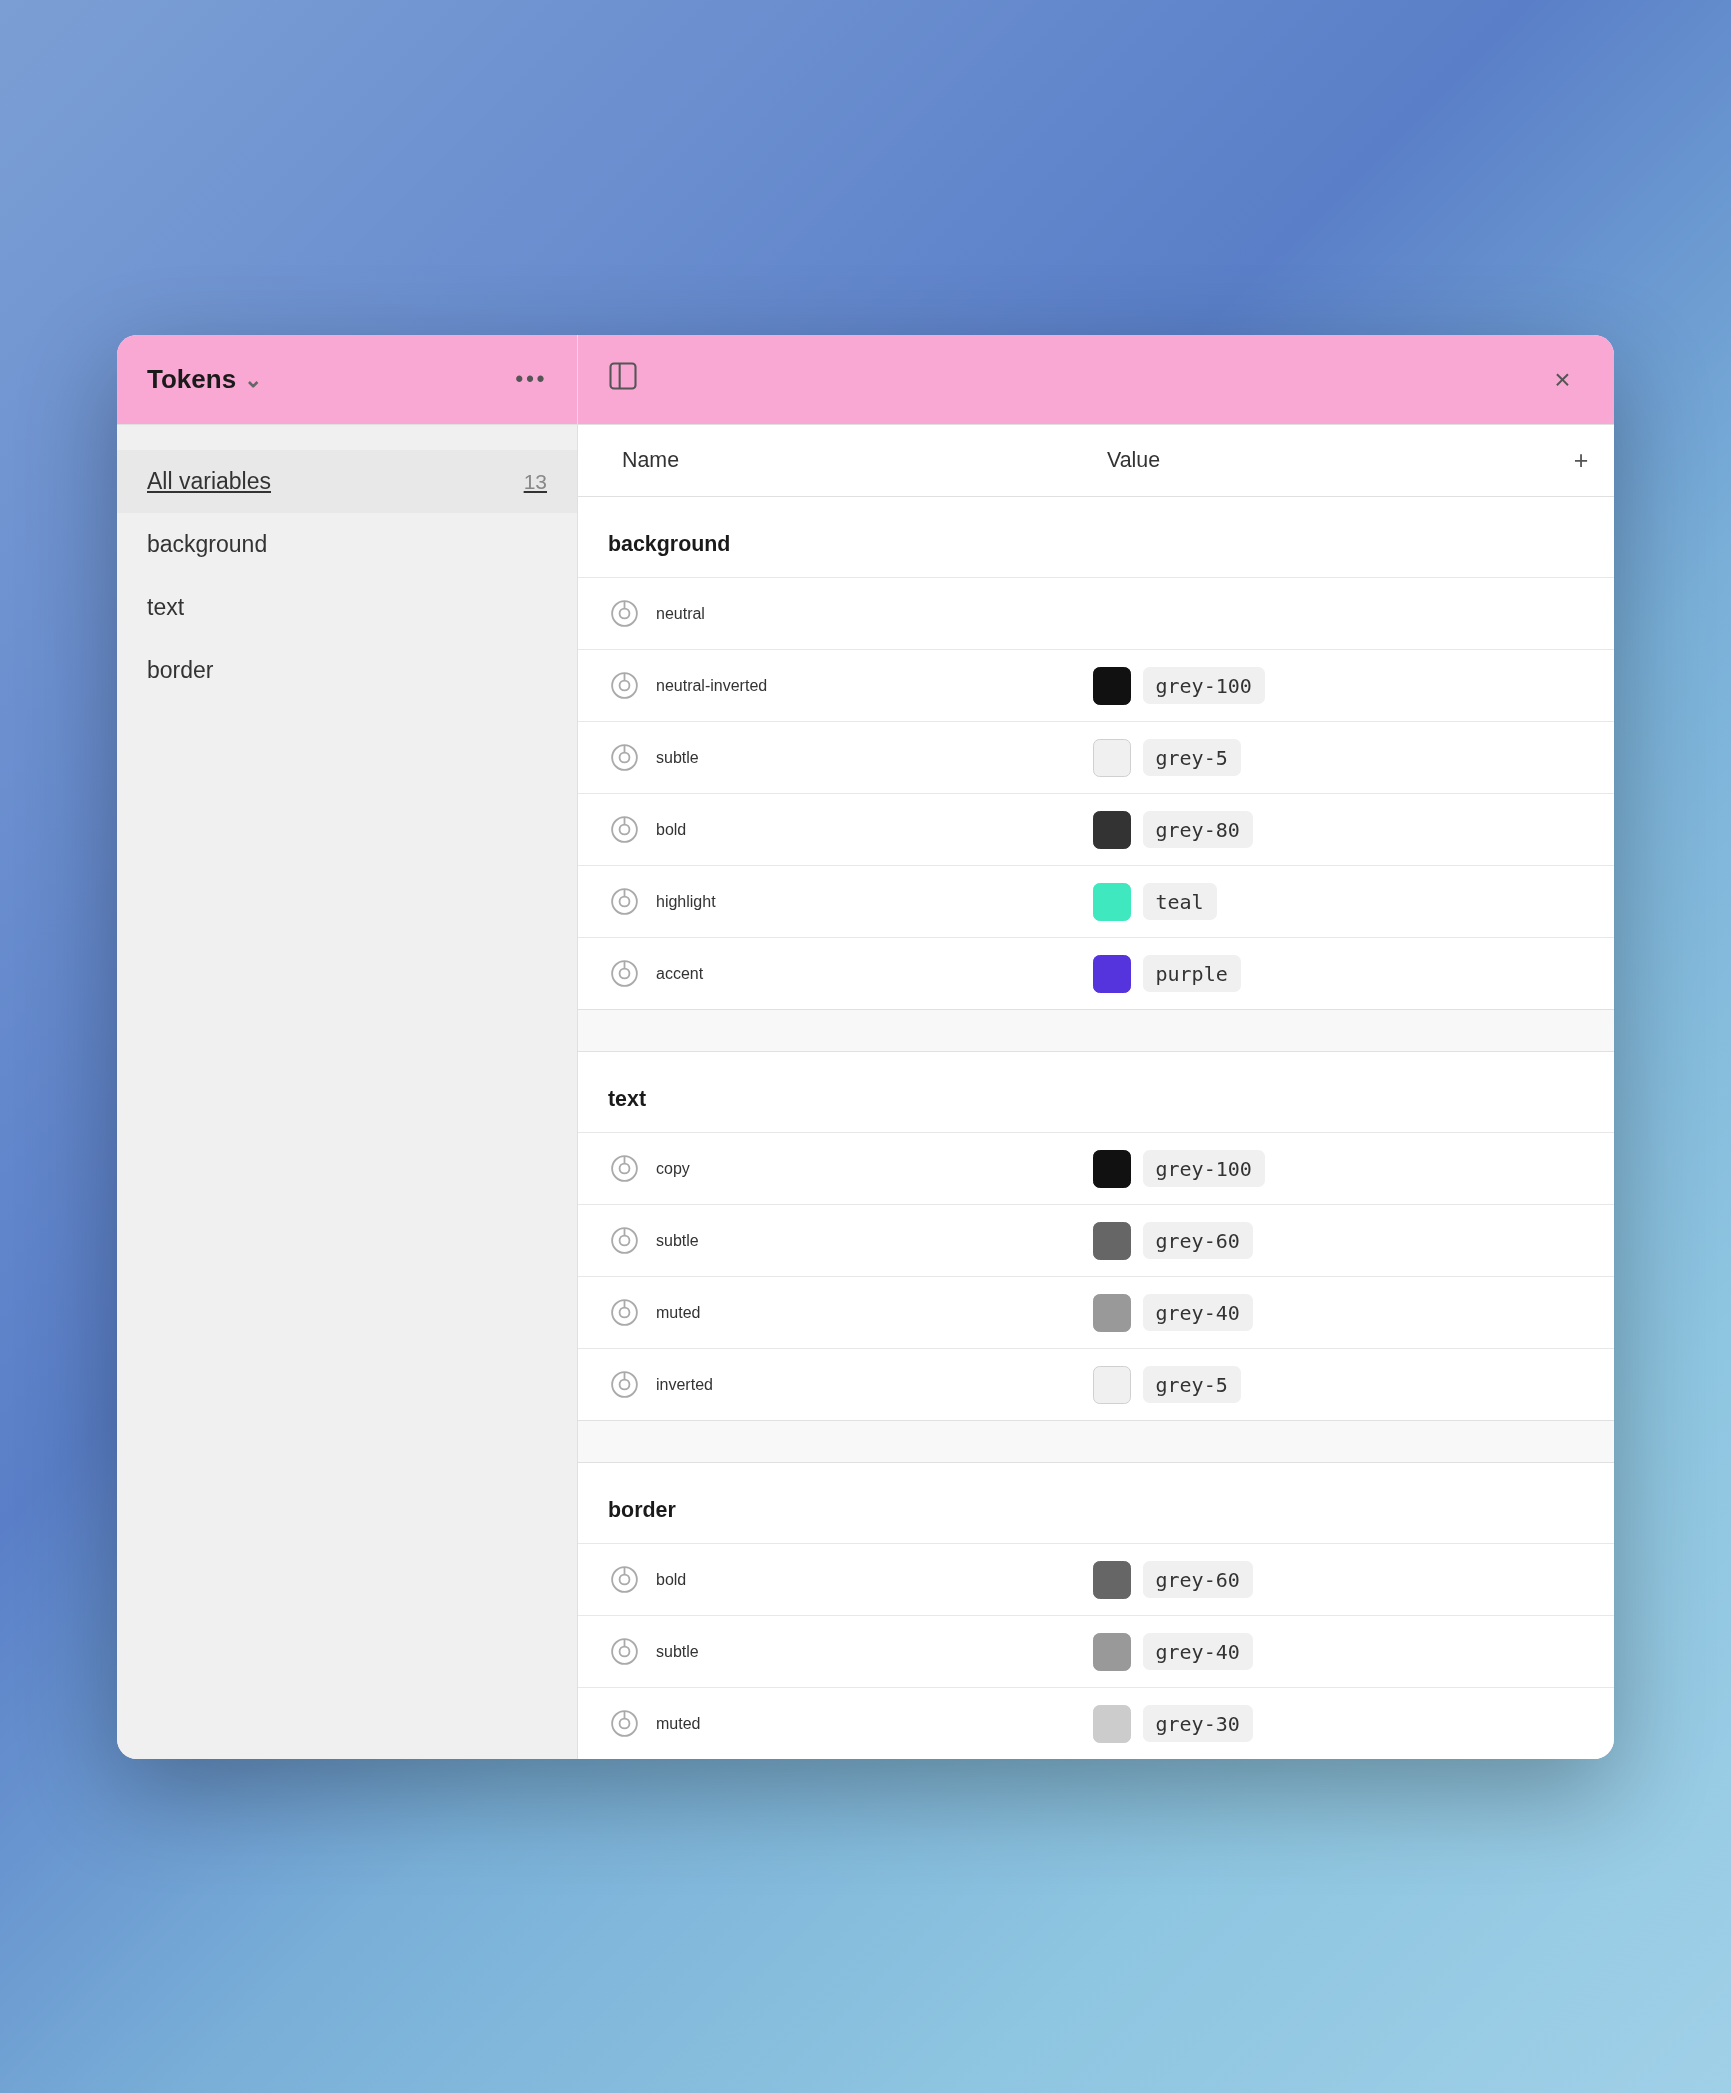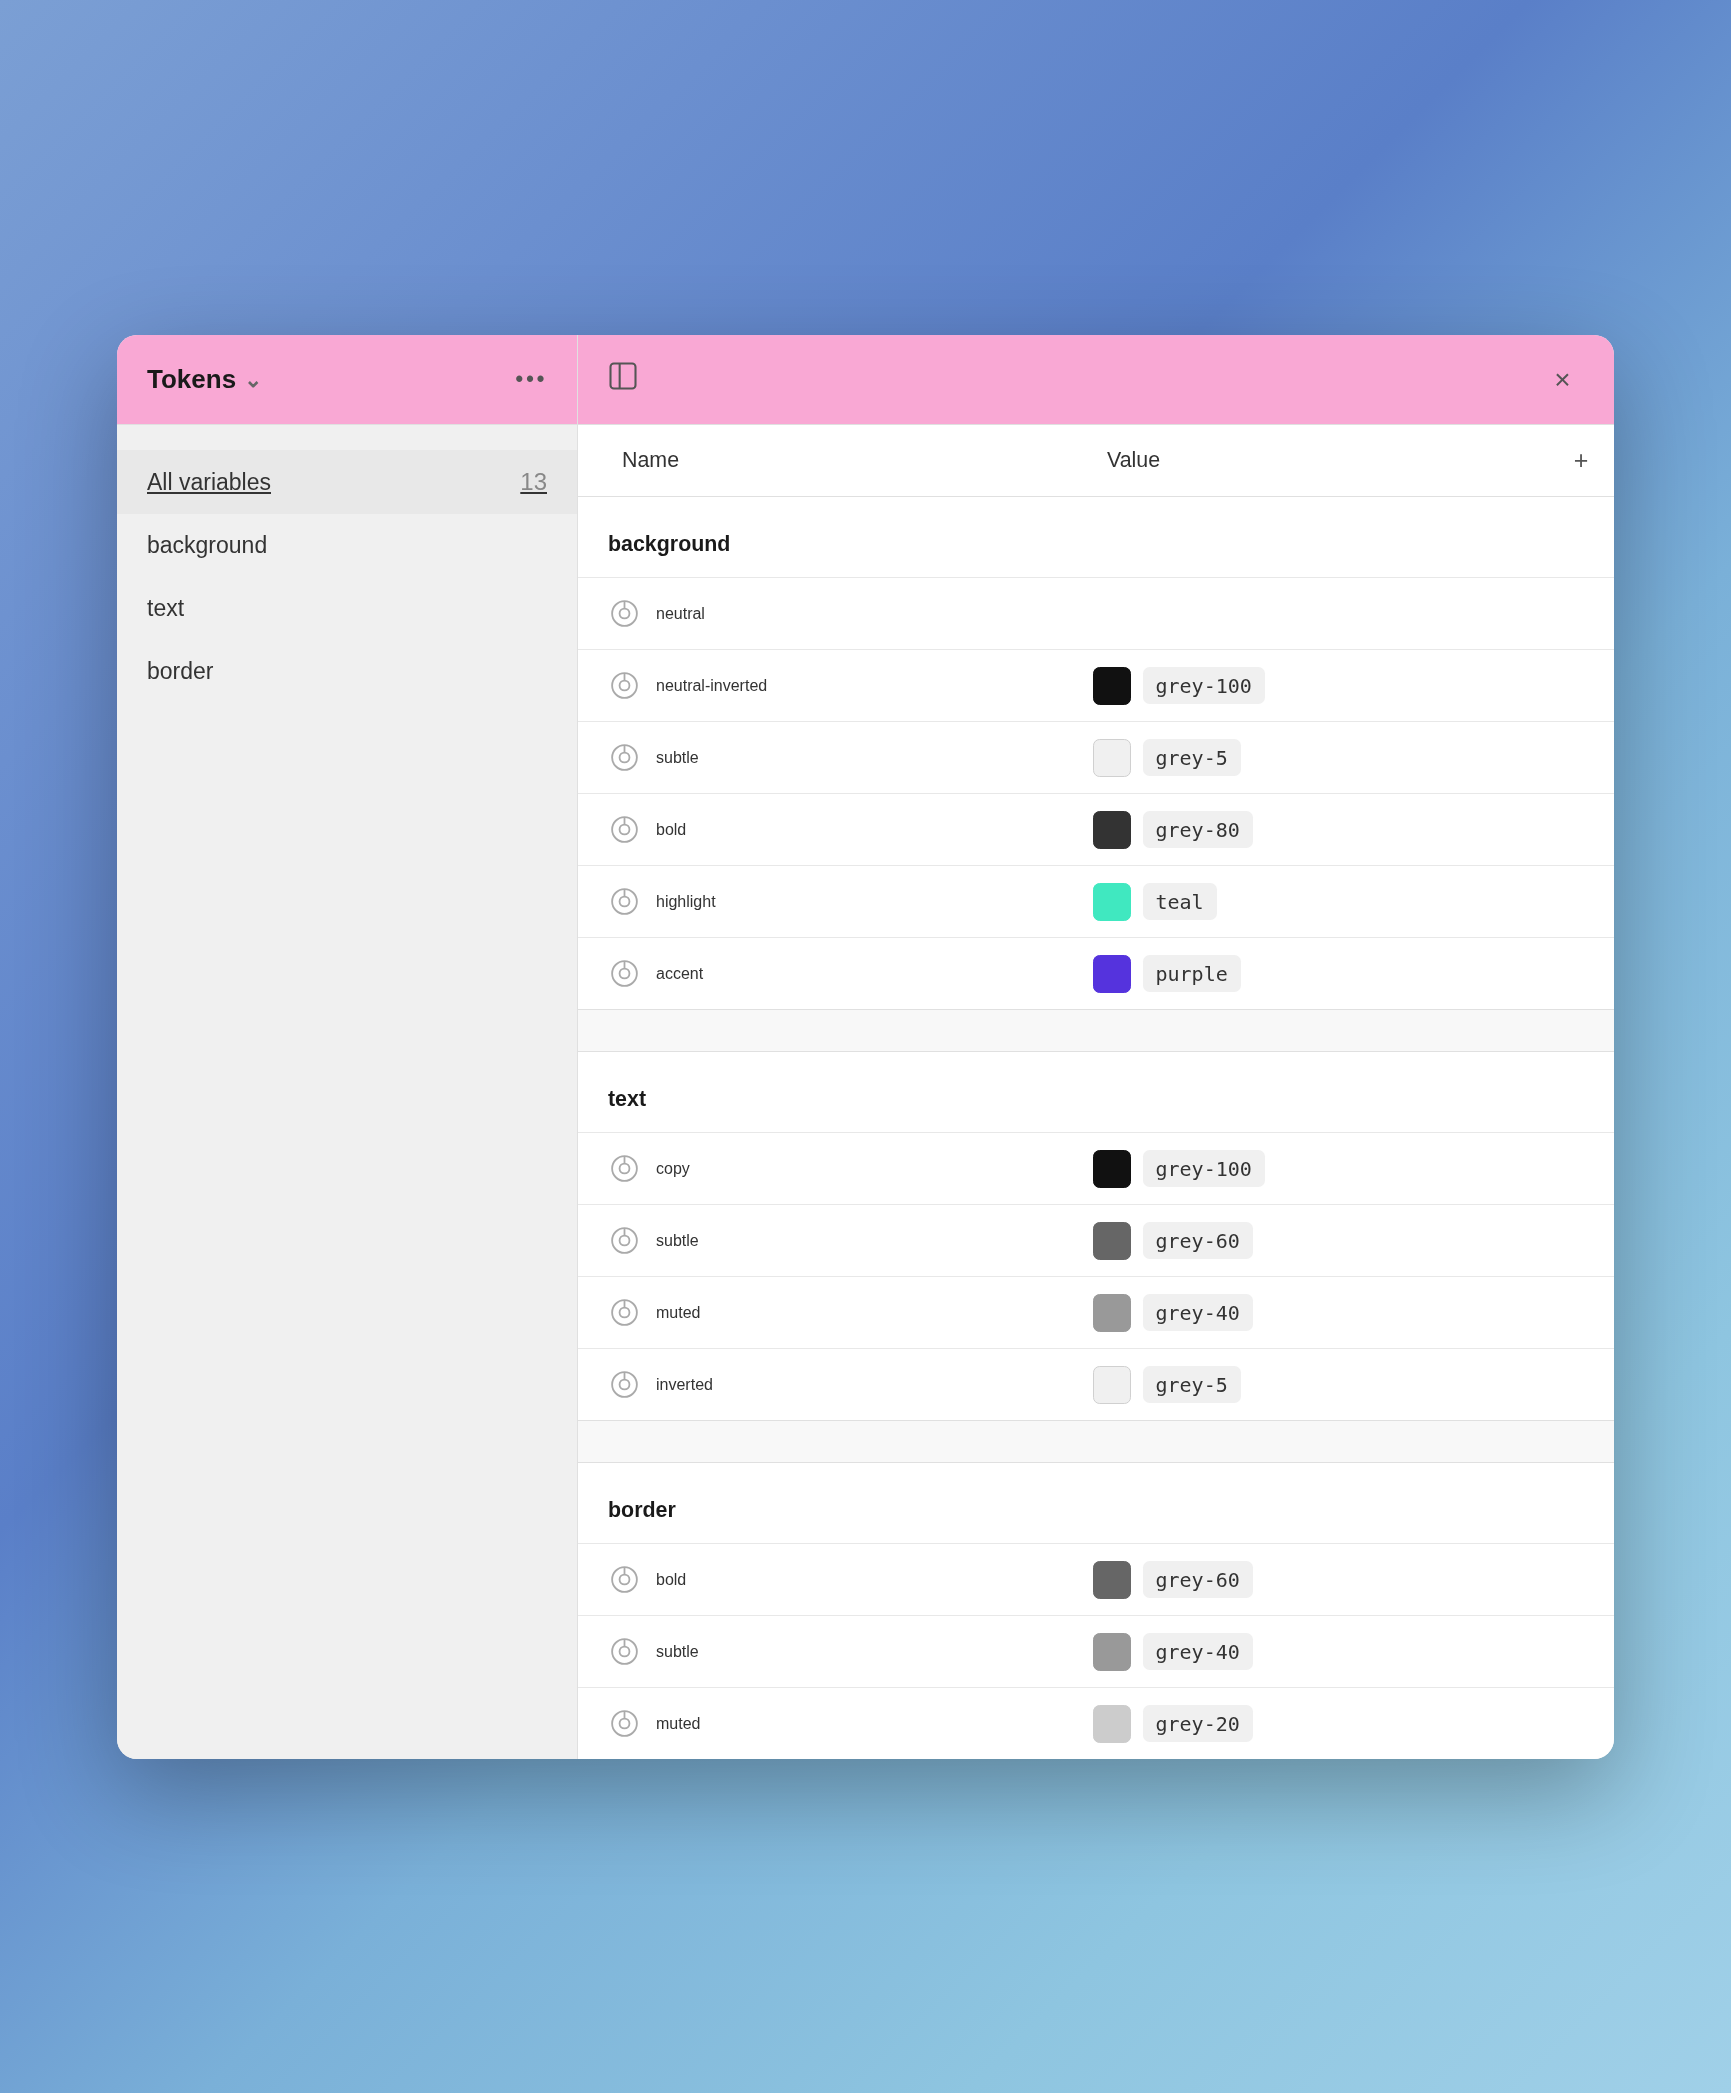--- a/index.html
+++ b/index.html
@@ -112,21 +112,21 @@
       background: #e8e8e8;
       font-weight: 500;
       display: flex;
       justify-content: space-between;
       align-items: center;
       text-decoration: underline;
     }
 
     .sidebar-item.active .count {
       color: #888;
-      font-size: 24px;
+      font-size: 21px;
     }
 
     .main-content {
       flex: 1;
       background: #ffffff;
       overflow-y: auto;
     }
 
     .table-header {
       display: grid;
@@ -495,21 +495,21 @@
           <svg class="palette-icon" viewBox="0 0 40 40" fill="none">
               <circle cx="20" cy="20" r="15" stroke="#aaa" stroke-width="2.2" fill="none"></circle>
               <circle cx="20" cy="20" r="6" stroke="#aaa" stroke-width="2.2" fill="none"></circle>
               <line x1="20" y1="5" x2="20" y2="14" stroke="#aaa" stroke-width="2.2"></line>
             </svg>
           <span class="token-name">muted</span>
         </div>
         <div class="token-value-cell">
           <div class="color-chip-wrapper">
             <div class="color-chip" style="background:#cccccc; border-color:#cccccc;"></div>
-            <span class="value-badge">grey-20</span>
+            <span class="value-badge">grey-30</span>
           </div>
         </div>
         <div></div>
       </div>
 
     </div>
   </div>
 </div>
 
 

